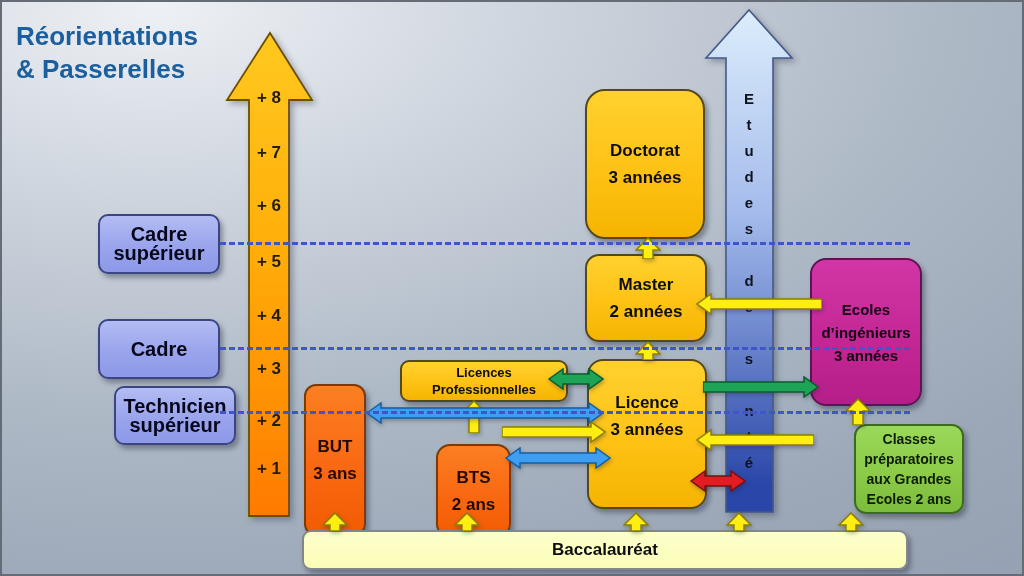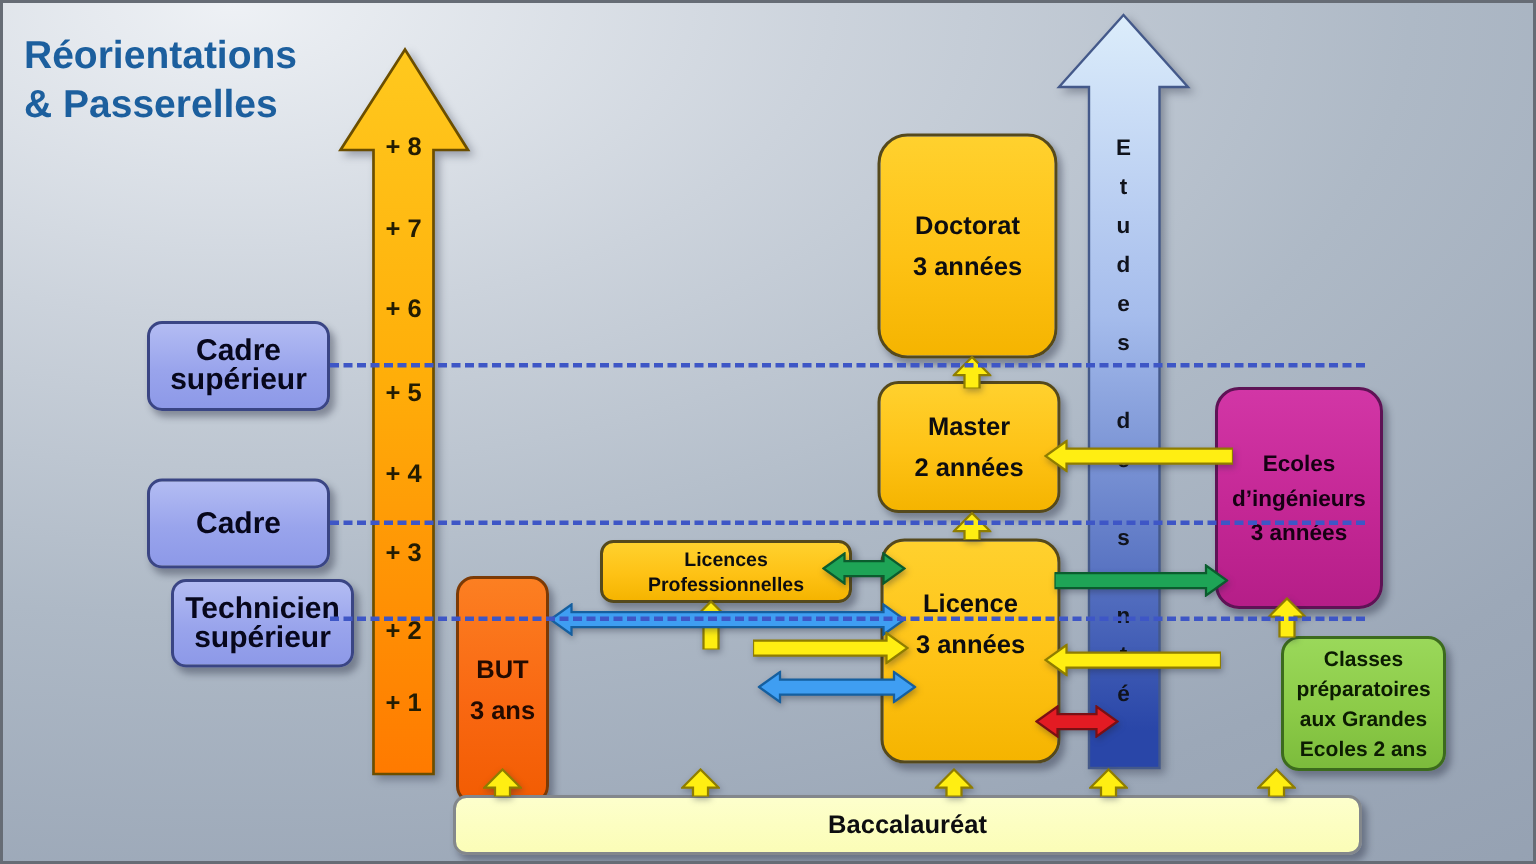--- a/index.html
+++ b/index.html
@@ -158,20 +158,24 @@
   </div>
   <div class="box gold" style="left:398px; top:358px; width:168px; height:42px; border-radius:9px; font-size:13px; line-height:17px;">
     <span>Licences</span>
     <span>Professionnelles</span>
   </div>
 
   <div class="box orangebox" style="left:302px; top:358px; width:62px; height:152px; border-radius:12px;">
     <span>BUT</span>
     <span>3 ans</span>
   </div>
+  <div class="box orangebox" style="left:434px; top:418px; width:75px; height:94px; border-radius:14px;">
+    <span>BTS</span>
+    <span>2 ans</span>
+  </div>
 
   <div class="box magenta" style="left:808px; top:256px; width:112px; height:148px;">
     <span>Ecoles</span>
     <span>d’ingénieurs</span>
     <span>3 années</span>
   </div>
 
   <div class="box greenbox" style="left:808px; top:422px; width:110px; height:90px;margin-left:44px;">
     <span>Classes</span>
     <span>préparatoires</span>

